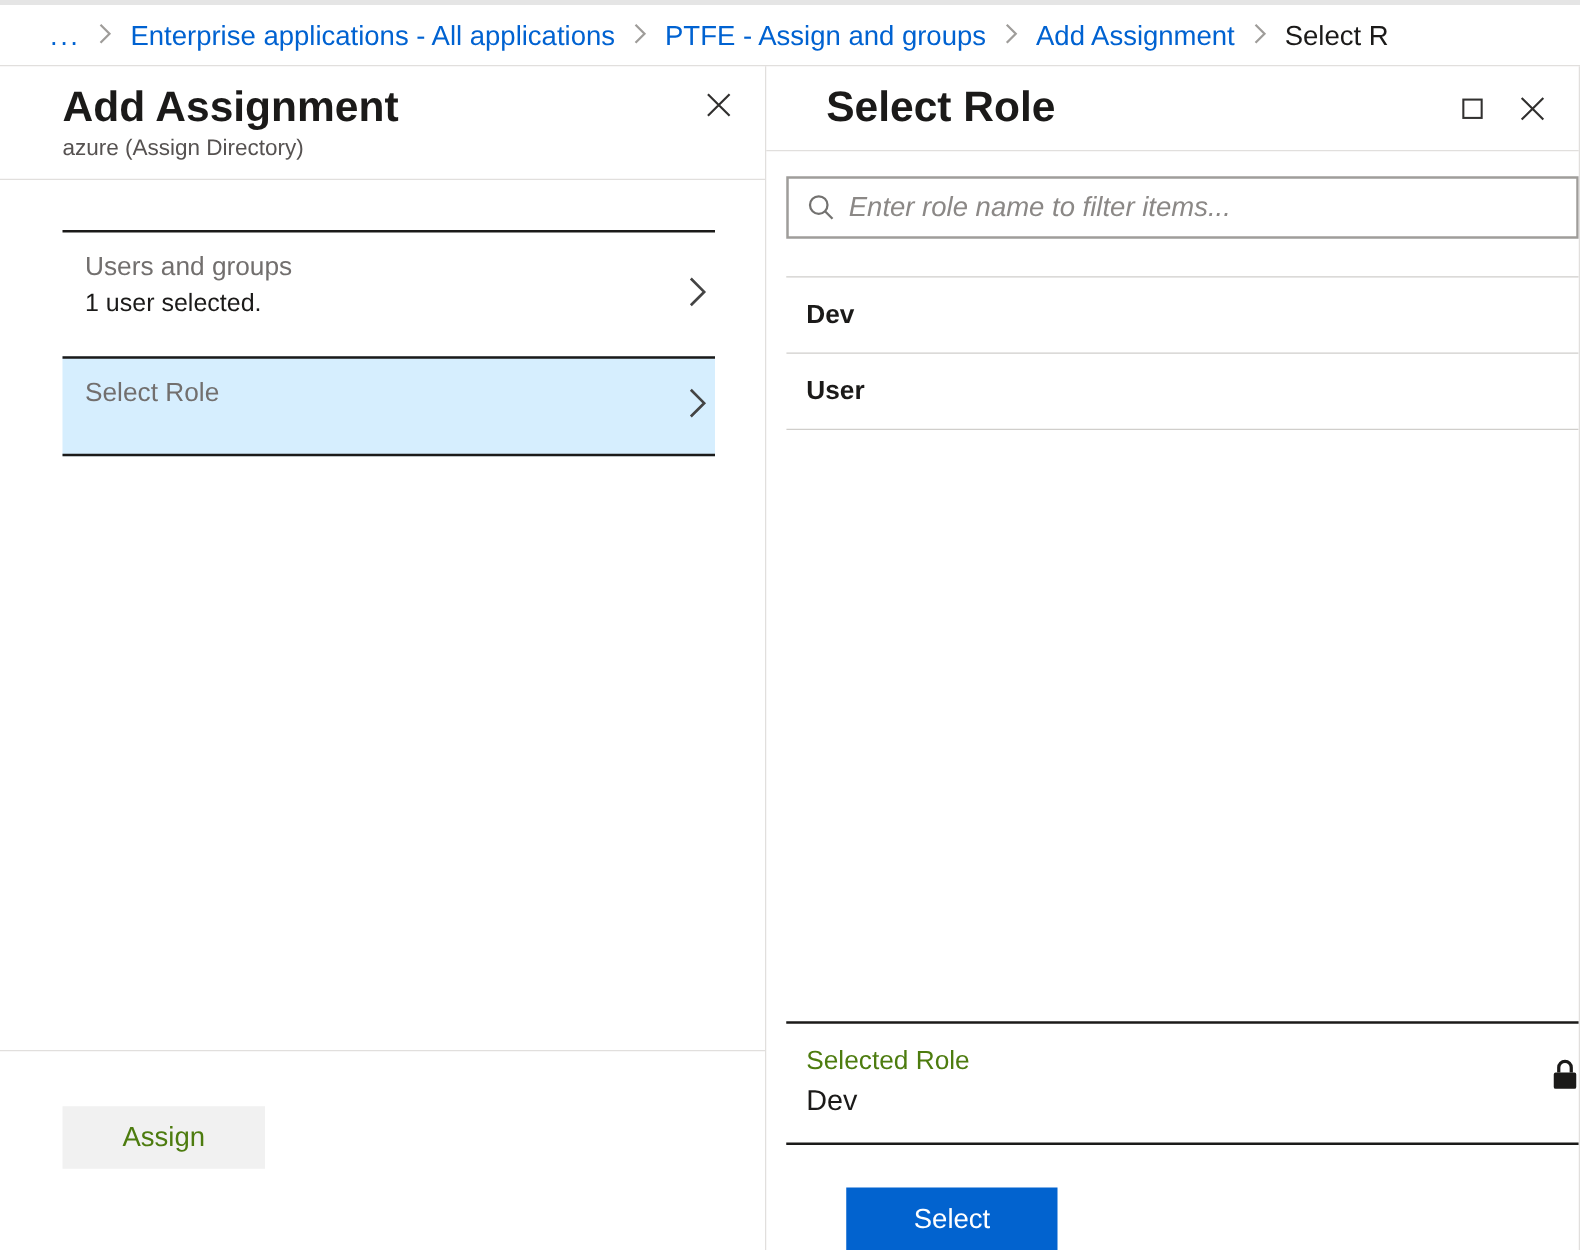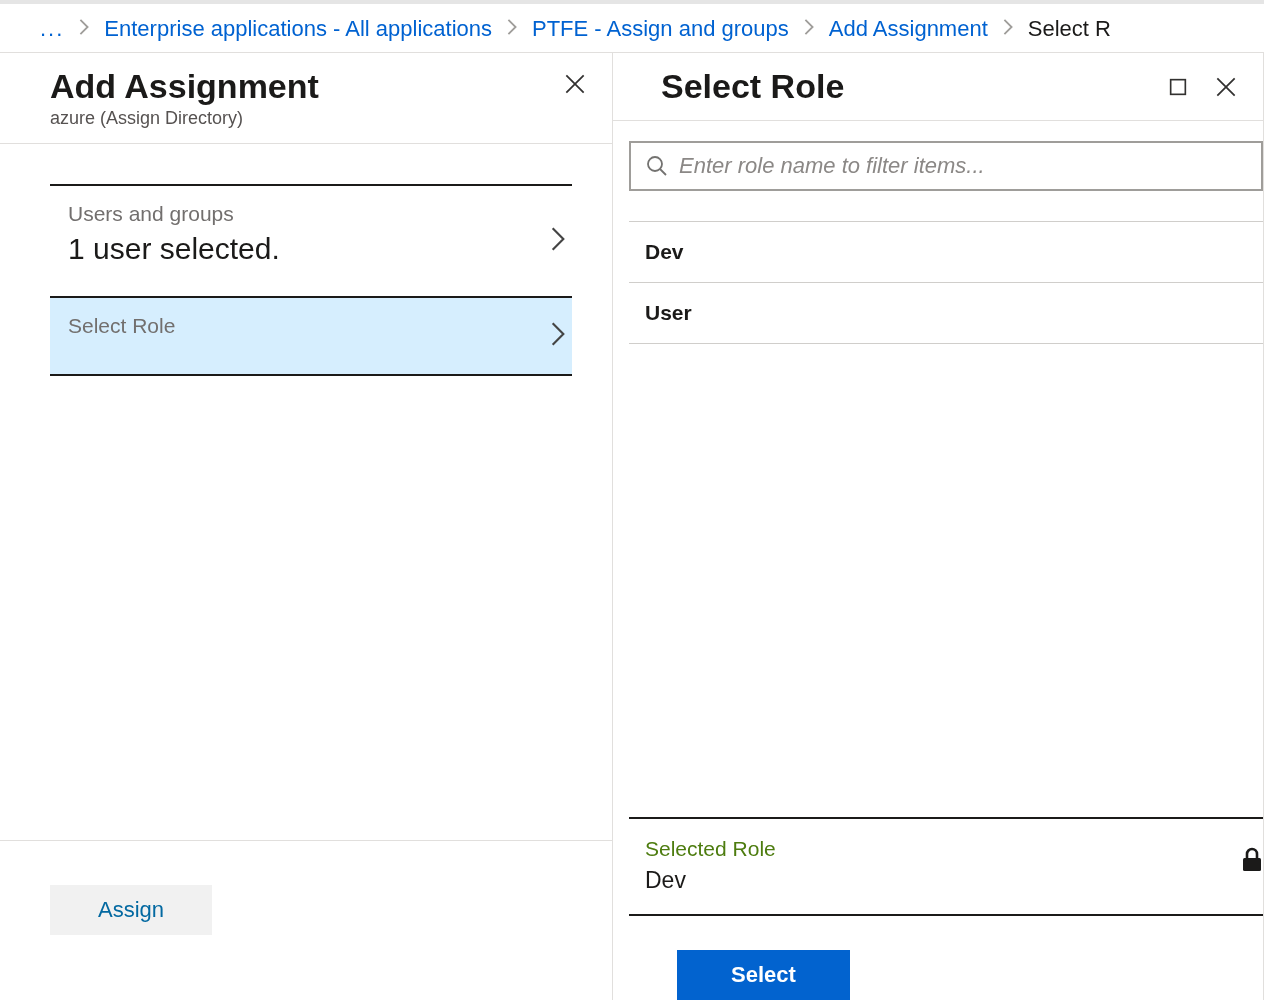--- a/index.html
+++ b/index.html
@@ -78,36 +78,36 @@
   .steps { padding: 40px 40px 0 50px; }
   .step {
     border-top: 2px solid #1b1a19;
     padding: 16px 0 30px 18px;
     position: relative;
     cursor: pointer;
   }
   .step:last-child { border-bottom: 2px solid #1b1a19; }
   .step.active { background: #d6eefe; border-top-color:#1b1a19; }
   .step-label { font-size: 21px; color: #726f6e; margin-bottom: 6px; }
-  .step-value { font-size: 30px; color: #1b1a19; }
+  .step-value { font-size: 20px; color: #1b1a19; }
   .step-chev {
     position: absolute;
     right: 6px;
     top: 50%;
     transform: translateY(-50%);
     color: #444;
   }
   .panel-footer {
     border-top: 1px solid #e1dfdd;
     padding: 44px 0 0 50px;
     height: 160px;
   }
   .assign-btn {
     background: #f1f1f1;
-    color: #0369a1;
+    color: #4d7c0f;
     font-size: 22px;
     padding: 12px 48px;
     border: none;
     cursor: default;
   }
   .filter-wrap {
     border: 2px solid #9f9d9a;
     padding: 10px 14px;
     display: flex;
     align-items: center;
@@ -139,21 +139,21 @@
     position: relative;
   }
   .selected-block .sel-label { font-size: 21px; color: #4d7c0f; margin-bottom: 6px; }
   .selected-block .sel-value { font-size: 23px; color: #1b1a19; }
   .selected-block .lock-icon { position: absolute; right: 0; top: 28px; }
   .right-footer { padding: 34px 0 0 48px; }
   .select-btn {
     background: #0263cf;
     color: #fff;
     font-size: 22px;
-    font-weight: 700;
+    font-weight: 400;
     padding: 12px 54px;
     border: none;
     cursor: pointer;
   }
   .panel-right-inner { padding-left: 16px; display:flex; flex-direction:column; height:100%;justify-content:space-between; }
 </style>
 </head>
 <body>
 
 <div class="breadcrumb">

